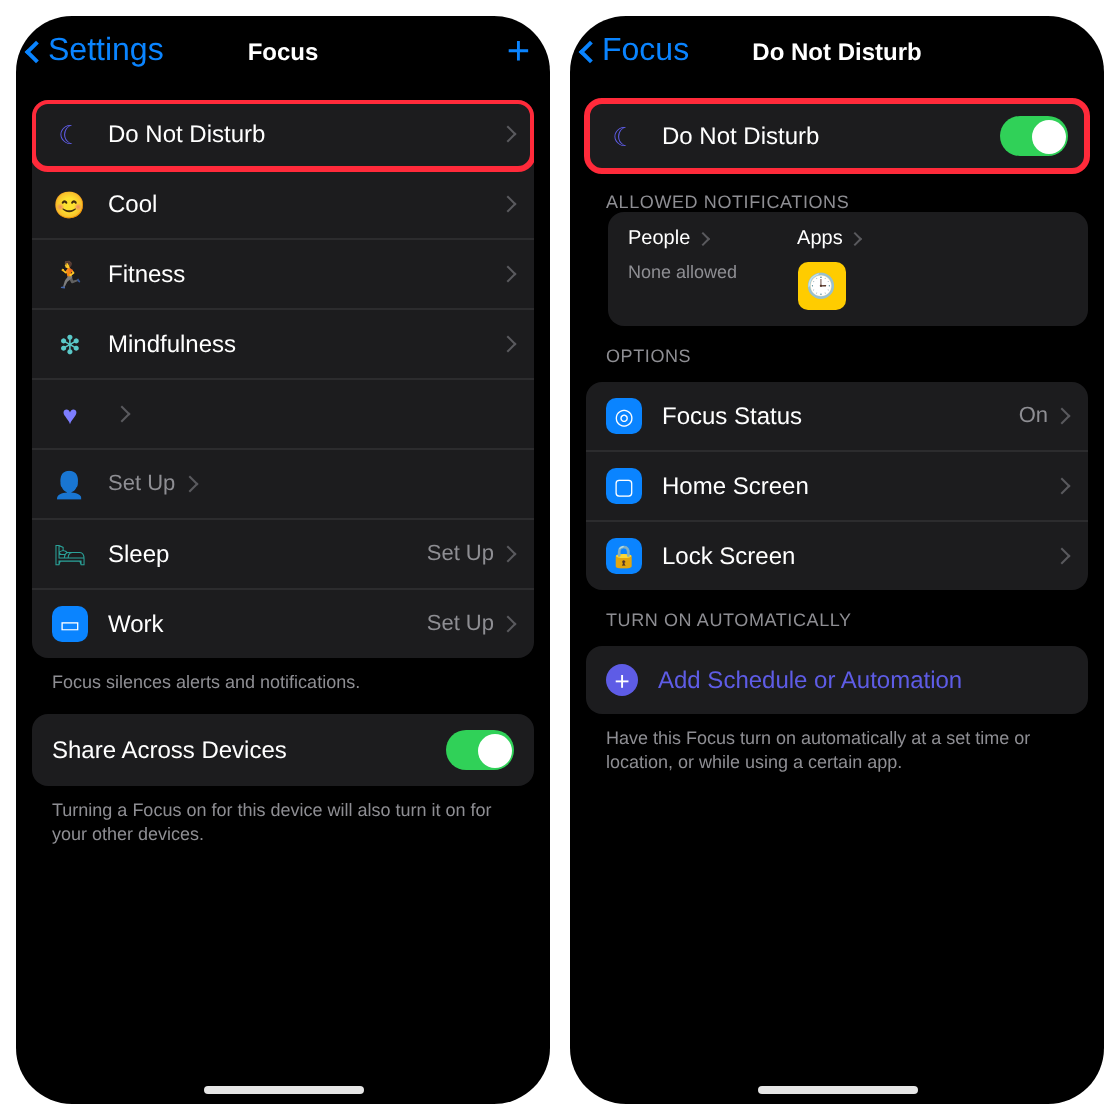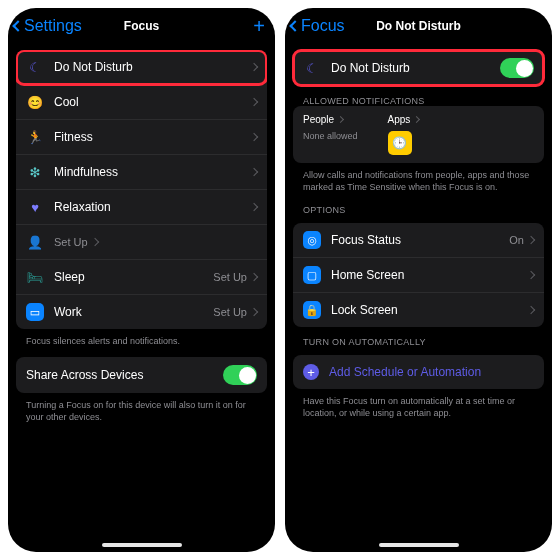--- a/index.html
+++ b/index.html
@@ -73,21 +73,21 @@
   }
   .toggle.on .knob { right: 1.5px; }
   .footer-text { color: #8e8e93; font-size: 9px; padding: 6px 10px 2px; line-height: 1.35; }
   .section-header { color: #8e8e93; font-size: 9px; padding: 10px 10px 0; text-transform: uppercase; letter-spacing: 0.3px; }
   .home-ind {
     position: absolute; bottom: 5px; left: 50%; transform: translateX(-50%);
     width: 80px; height: 4px; background: #fff; border-radius: 2px; opacity: 0.9;
   }
   .allowed-box {
     background: #1c1c1e; border-radius: 8px; padding: 8px 10px;
-    display: flex; gap: 30px; min-height: 56px;
+    display: flex; gap: 30px; min-height: 56px; margin-left: 11px;
   }
   .allowed-col { display: flex; flex-direction: column; font-size: 10px; }
   .col-head { display: flex; align-items: center; color: #fff; margin-bottom: 6px; }
   .col-head .mini-chev {
     width: 5px; height: 5px; border-top: 1.5px solid #5a5a5e;
     border-right: 1.5px solid #5a5a5e; transform: rotate(45deg); margin-left: 4px;
   }
   .none-allowed { color: #8e8e93; font-size: 9px; }
   .app-tile {
     width: 24px; height: 24px; border-radius: 5px; background: #ffcc00;
@@ -134,21 +134,20 @@
         <span class="chev"></span>
       </div>
       <div class="row">
         <span class="icon" style="color:#5ac8c8">❇</span>
         <span class="label">Mindfulness</span>
         <span class="detail"></span>
         <span class="chev"></span>
       </div>
       <div class="row">
         <span class="icon" style="color:#7d7dff">♥</span>
-        <span class="label">Relaxation</span>
         <span class="detail"></span>
         <span class="chev"></span>
       </div>
       <div class="row">
         <span class="icon" style="color:#bf5af2">👤</span>
         <span class="detail">Set Up</span>
         <span class="chev"></span>
       </div>
       <div class="row">
         <span class="icon" style="color:#2aa198">🛏</span>
@@ -208,21 +207,20 @@
         <span class="none-allowed">None allowed</span>
       </div>
       <div class="allowed-col">
         <div class="col-head">
           <span>Apps</span>
           <span class="mini-chev"></span>
         </div>
         <div class="app-tile">🕒</div>
       </div>
     </div>
-    <div class="footer-text">Allow calls and notifications from people, apps and those marked as Time Sensitive when this Focus is on.</div>
 
     <div class="section-header">OPTIONS</div>
     <div class="group">
       <div class="row">
         <span class="icon bgicon" style="background:#0a84ff">◎</span>
         <span class="label">Focus Status</span>
         <span class="detail">On</span>
         <span class="chev"></span>
       </div>
       <div class="row">

